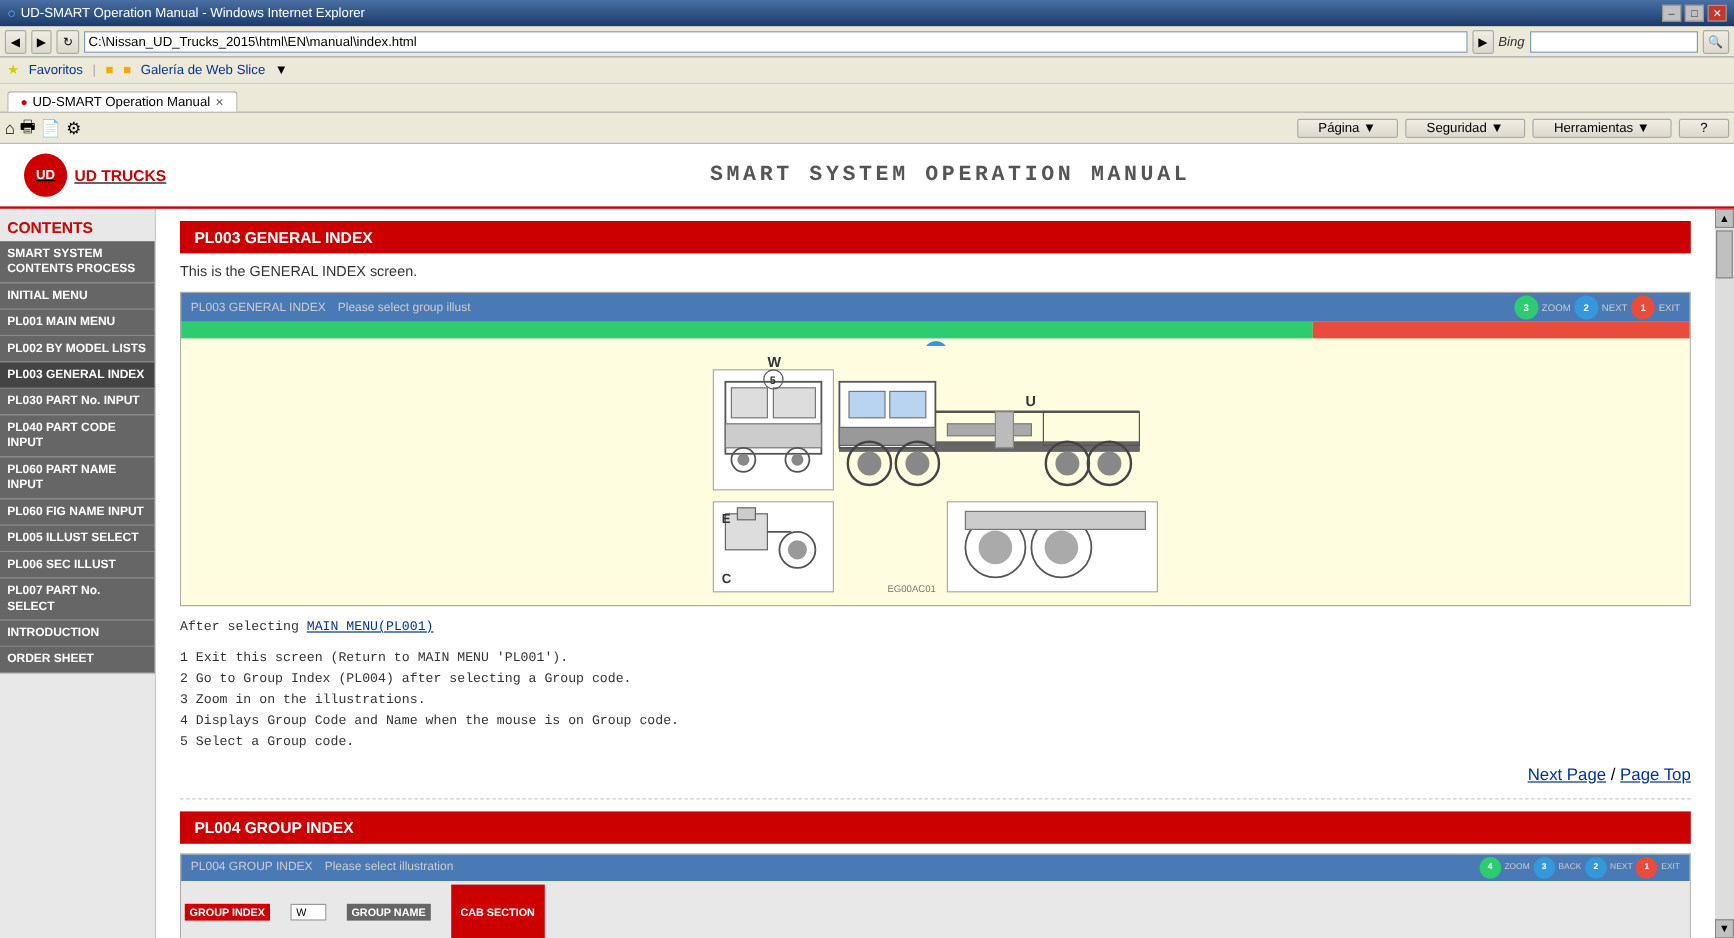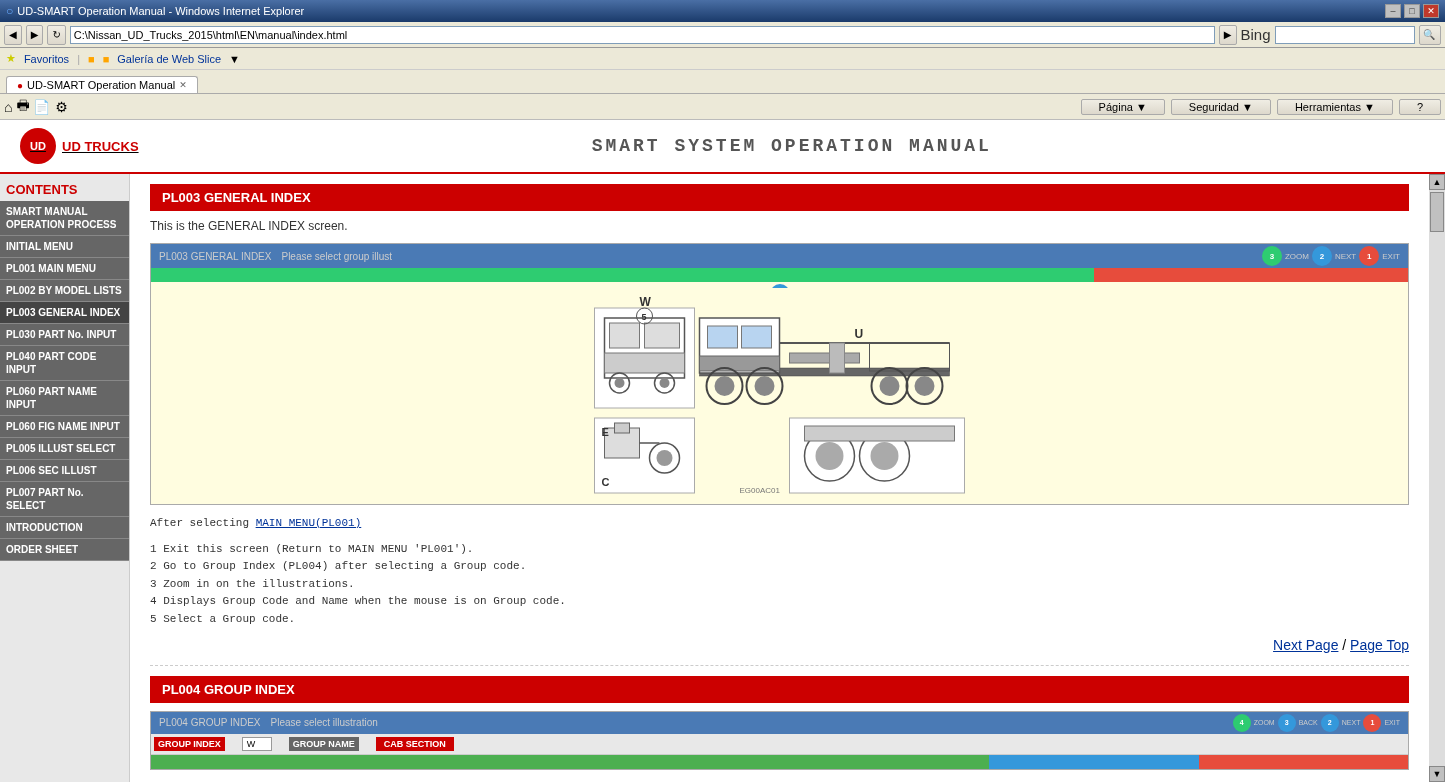--- a/index.html
+++ b/index.html
@@ -57,21 +57,21 @@
       padding: 0 3px;
     }
     .search-field {
       width: 140px;
       height: 18px;
       border: 1px solid #7f9db9;
       background: white;
       font-size: 11px;
       padding: 0 3px;
     }
-    .bing-label { font-size: 15px; color: #333; }
+    .bing-label { font-size: 11px; color: #333; font-style: italic; }
 
     
     .fav-bar {
       background: #ece9d8;
       border-bottom: 1px solid #ccc;
       padding: 2px 6px;
       display: flex;
       align-items: center;
       gap: 8px;
       height: 22px;
@@ -334,21 +334,21 @@
     .group-name-box {
       background: #666;
       color: white;
       padding: 2px 4px;
       font-size: 9px;
       font-weight: bold;
     }
     .group-section-box {
       background: #cc0000;
       color: white;
-      padding: 2px 8px;
+      padding: 18px 8px;
       font-size: 9px;
       font-weight: bold;
     }
   </style>
 </head>
 <body>
 
 <div class="title-bar">
   <div class="title-bar-left">
     <span style="color:#6af;font-size:12px;">○</span>
@@ -413,21 +413,21 @@
         <div class="ud-logo-circle">UD</div>
         <span class="ud-logo-text">UD TRUCKS</span>
       </div>
       <div class="page-title-text">SMART SYSTEM OPERATION MANUAL</div>
     </div>
 
     <div class="main-area">
 
       <div class="sidebar">
         <div class="sidebar-contents-label">CONTENTS</div>
-        <a class="sidebar-item">SMART MANUAL OPERATION PROCESS</a>
+        <a class="sidebar-item">SMART SYSTEM CONTENTS PROCESS</a>
         <a class="sidebar-item">INITIAL MENU</a>
         <a class="sidebar-item">PL001 MAIN MENU</a>
         <a class="sidebar-item">PL002 BY MODEL LISTS</a>
         <a class="sidebar-item active">PL003 GENERAL INDEX</a>
         <a class="sidebar-item">PL030 PART No. INPUT</a>
         <a class="sidebar-item">PL040 PART CODE INPUT</a>
         <a class="sidebar-item">PL060 PART NAME INPUT</a>
         <a class="sidebar-item">PL060 FIG NAME INPUT</a>
         <a class="sidebar-item">PL005 ILLUST SELECT</a>
         <a class="sidebar-item">PL006 SEC ILLUST</a>

